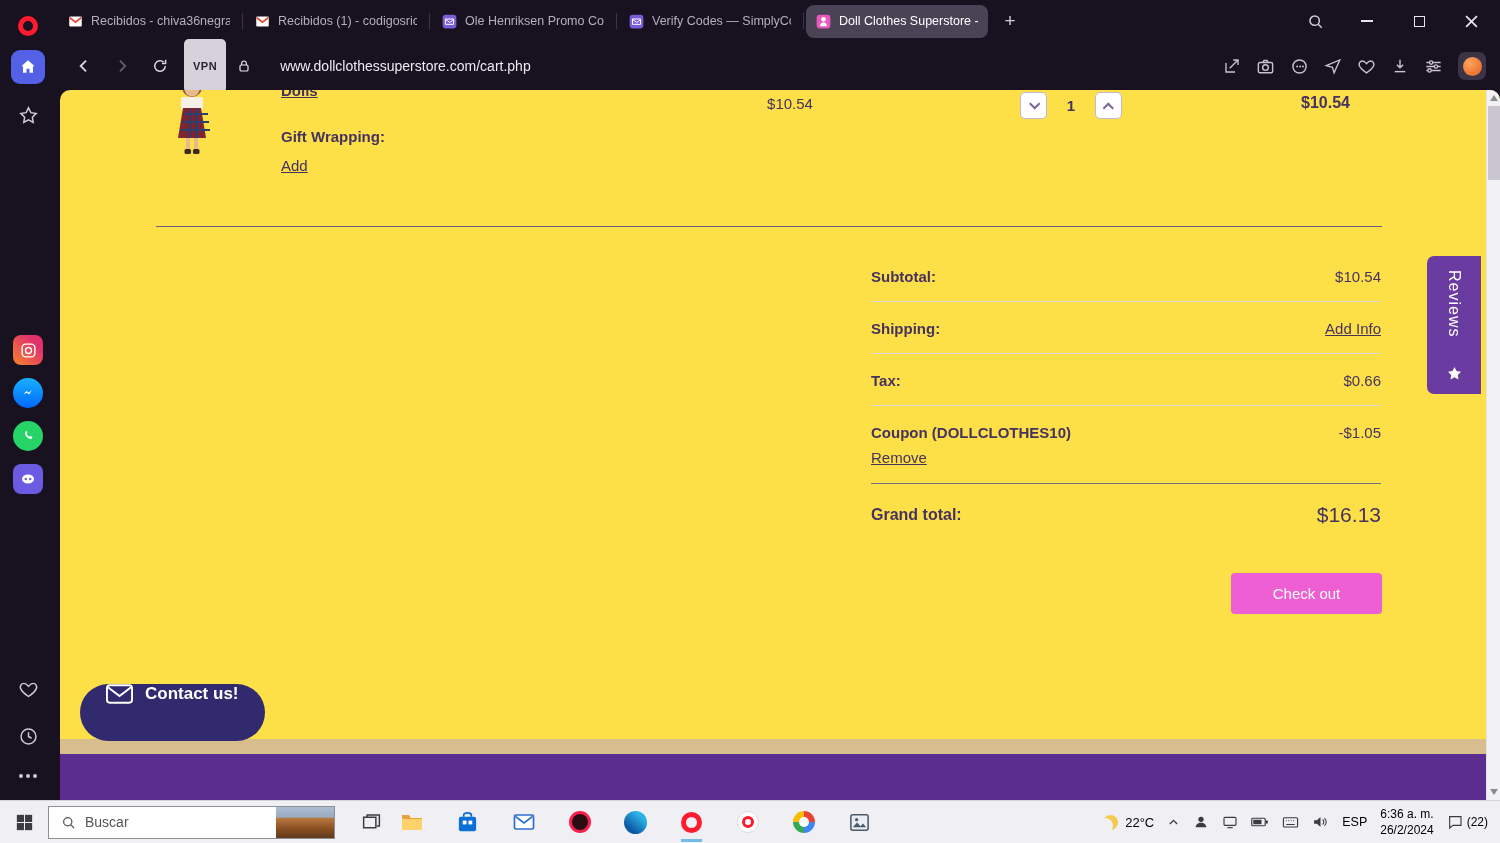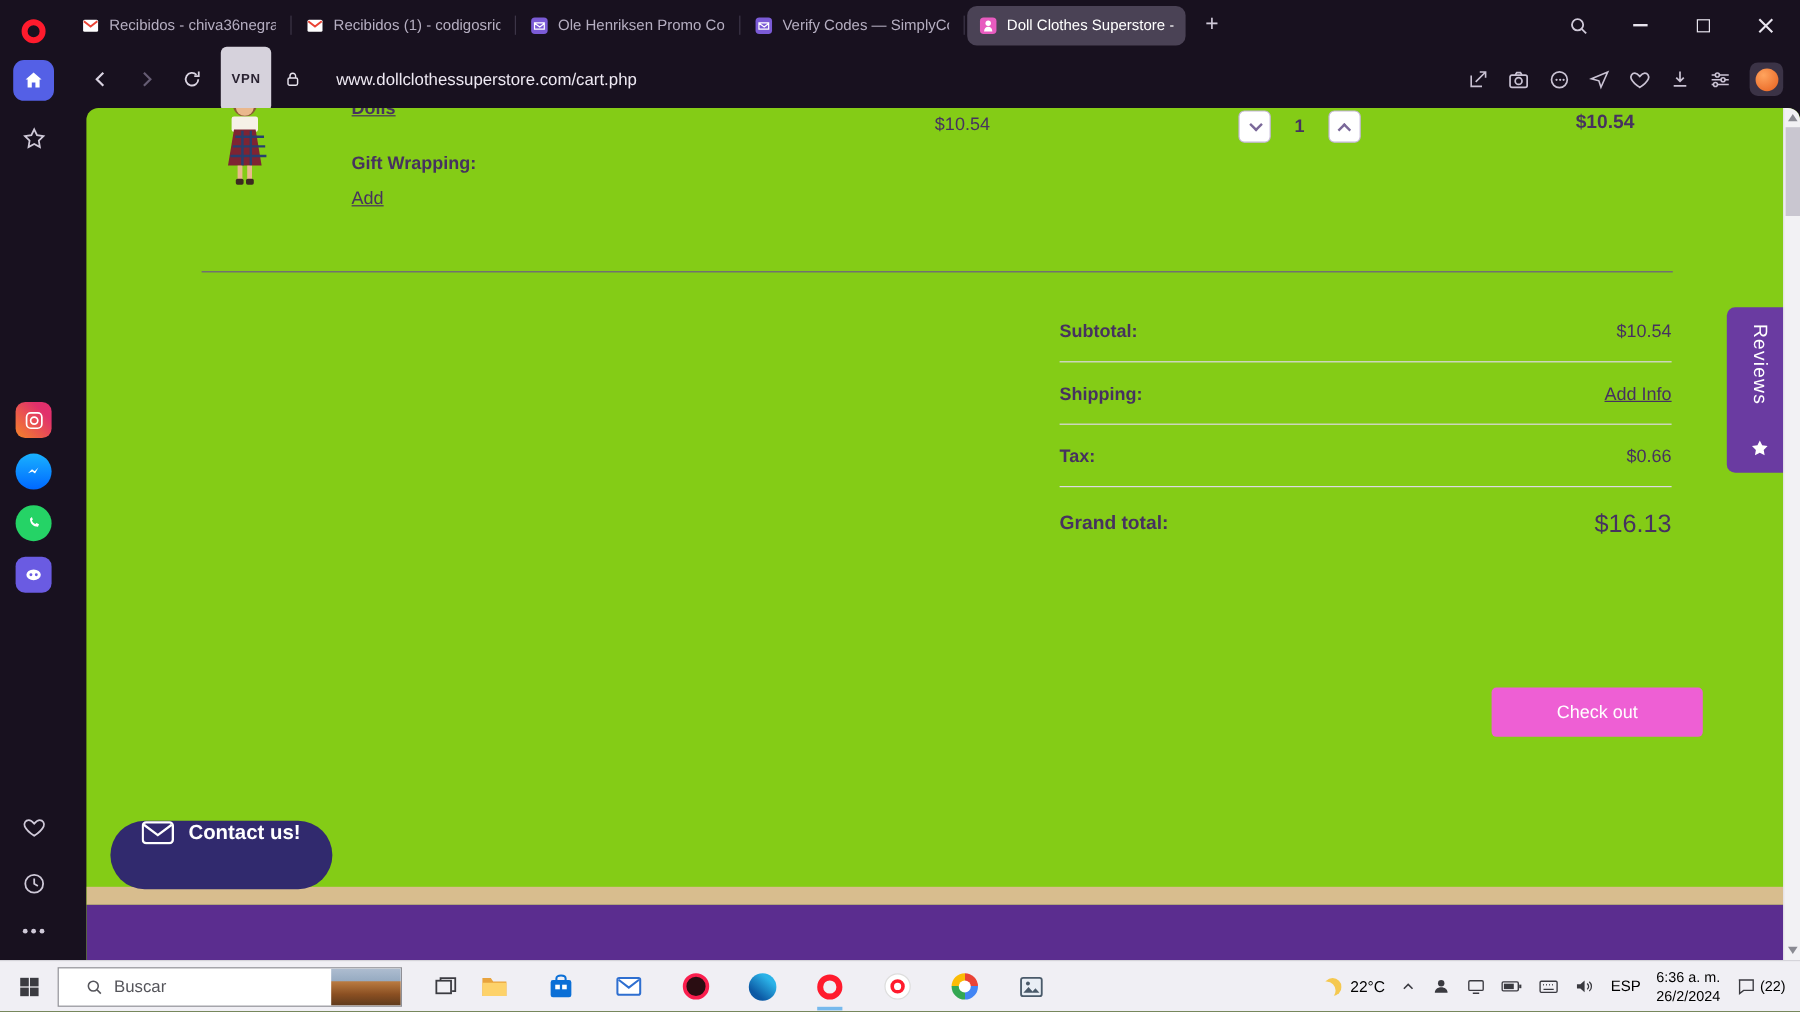--- a/index.html
+++ b/index.html
@@ -46,21 +46,21 @@
   .avatar{width:19px;height:19px;border-radius:50%;background:radial-gradient(circle at 35% 30%,#ffa45e,#e65f1e)}
 
   
   .bookmarksbar{height:33px;display:flex;align-items:center;gap:30px;padding-left:16px}
   .bm{display:flex;align-items:center;gap:8px;font-size:12px;color:#d6d1dd}
   .bm-ico{width:15px;height:15px;border-radius:3px}
   .bm1{background:#e7a3ad}
   .bm2{background:#1756c9}
 
   
-  .content{flex:1;position:relative;background:#84cc16;border-radius:10px 10px 0 0;margin-left:16px;overflow:hidden;color:#46325f}
+  .content{flex:1;position:relative;background:#fde047;border-radius:10px 10px 0 0;margin-left:4px;overflow:hidden;color:#46325f}
   .plink{color:#46325f;text-decoration:underline;cursor:pointer}
   .item-link{position:absolute;left:221px;top:-8px;font-size:15px;font-weight:600}
   .doll-img{position:absolute;left:110px;top:-14px}
   .item-price{position:absolute;left:660px;top:5px;width:140px;text-align:center;font-size:15px}
   .qty{position:absolute;left:960px;top:2px;display:flex;align-items:center}
   .qty-btn{width:27px;height:27px;border:1px solid #c3b6d6;background:#fff;border-radius:5px;display:flex;align-items:center;justify-content:center}
   .chev{width:8px;height:8px;border-right:2px solid #7a6899;border-bottom:2px solid #7a6899;display:block}
   .chev.down{transform:rotate(45deg) translate(-1px,-2px)}
   .chev.up{transform:rotate(-135deg) translate(-1px,-2px)}
   .qty-val{width:48px;text-align:center;font-size:15px;font-weight:700}
@@ -71,39 +71,39 @@
 
   .summary{position:absolute;left:811px;top:160px;width:510px}
   .srow{display:flex;justify-content:space-between;align-items:flex-start;padding:18px 0 16px;border-bottom:1px solid #dcd9e3}
   .srow.coupon{border-bottom-color:#77717f}
   .slabel{font-size:15px;font-weight:700}
   .svalue{font-size:15px}
   .sremove{display:inline-block;margin-top:8px;font-size:15px}
   .grand{display:flex;justify-content:space-between;align-items:center;padding-top:19px}
   .glabel{font-size:16px;font-weight:700}
   .gvalue{font-size:21px}
-  .checkout{position:absolute;left:1171px;top:483px;width:176px;height:41px;background:#ee5fd4;color:#fff;font-size:15px;border-radius:4px}
+  .checkout{position:absolute;left:1171px;top:483px;width:151px;height:41px;background:#ee5fd4;color:#fff;font-size:15px;border-radius:4px}
 
   .reviews-tab{position:absolute;left:1367px;top:166px;width:54px;height:138px;background:#6a3ba1;border-radius:7px 0 0 7px;display:flex;flex-direction:column;align-items:center;justify-content:space-between;padding:14px 0 12px;z-index:4;cursor:pointer}
   .rev-text{writing-mode:vertical-rl;color:#fff;font-size:16px;letter-spacing:1px}
 
   .footer-tan{position:absolute;left:0;right:0;bottom:46px;height:15px;background:#d8bd8e}
   .footer-purple{position:absolute;left:0;right:0;bottom:0;height:46px;background:#5b2d8f}
   .contact{position:absolute;left:20px;top:594px;height:57px;padding:0 26px;border-radius:30px;background:#312a6e;display:flex;gap:12px;color:#fff;font-size:17px;font-weight:700;z-index:5}
 
   .pg-scrollbar{position:absolute;right:0;top:0;width:14px;height:100%;background:#f2f1f4;border-left:1px solid #e5e3e9;z-index:6}
   .sb-up,.sb-down{width:0;height:0;border-left:4px solid transparent;border-right:4px solid transparent;margin:5px auto 0}
   .sb-up{border-bottom:6px solid #8a8a92}
   .sb-down{border-top:6px solid #8a8a92;position:absolute;bottom:5px;left:3px}
   .sb-thumb{position:absolute;top:16px;left:1px;width:12px;height:74px;background:#c9c6d0}
 
   
   .taskbar{position:relative;height:43px;background:#f0eff4;border-top:1px solid #d5d4da;display:flex;align-items:center;color:#2b2b30}
   .start{width:48px;height:100%;display:flex;align-items:center;justify-content:center}
-  .tsearch{width:287px;height:33px;background:#fff;border:1px solid #8f8f96;display:flex;align-items:center;gap:9px;padding-left:22px;overflow:hidden}
+  .tsearch{width:287px;height:33px;background:#fff;border:1px solid #8f8f96;display:flex;align-items:center;gap:9px;padding-left:12px;overflow:hidden}
   .tsearch-label{font-size:14px;color:#54545a}
   .tsearch-img{margin-left:auto;width:58px;height:31px;background:linear-gradient(180deg,#aebdd0 0%,#97abc2 33%,#b97a40 36%,#8a4f22 70%,#5f3a1c 100%)}
   .tview{margin:0 16px 0 26px}
   .apps{display:flex;align-items:center;gap:29px}
   .appbtn{width:27px;height:30px;display:flex;align-items:center;justify-content:center;position:relative}
   .appbtn.open::after{content:"";position:absolute;bottom:-5px;left:3px;right:3px;height:3px;background:#76b9ed}
   .o-ring{width:21px;height:21px;border:5px solid #ff1b2d;border-radius:50%}
   .o-ring-outline{width:22px;height:22px;border-radius:50%;background:#fff;border:1px solid #ddd;display:flex;align-items:center;justify-content:center}
   .o-ring-outline i{display:block;width:12px;height:12px;border:3px solid #ff1b2d;border-radius:50%}
   .edge-circle{width:23px;height:23px;border-radius:50%;background:linear-gradient(40deg,#0c59a4 25%,#2bb3e8 75%)}
@@ -382,20 +382,27 @@
           <div class="slabel">Subtotal:</div>
           <div class="svalue">$10.54</div>
         </div>
         <div class="srow">
           <div class="slabel">Shipping:</div>
           <a class="svalue plink">Add Info</a>
         </div>
         <div class="srow">
           <div class="slabel">Tax:</div>
           <div class="svalue">$0.66</div>
+        </div>
+        <div class="srow coupon">
+          <div>
+            <div class="slabel">Coupon (DOLLCLOTHES10)</div>
+            <a class="sremove plink">Remove</a>
+          </div>
+          <div class="svalue">-$1.05</div>
         </div>
         <div class="grand">
           <div class="glabel">Grand total:</div>
           <div class="gvalue">$16.13</div>
         </div>
       </div>
 
       <button class="checkout">Check out</button>
 
       <div class="reviews-tab">

